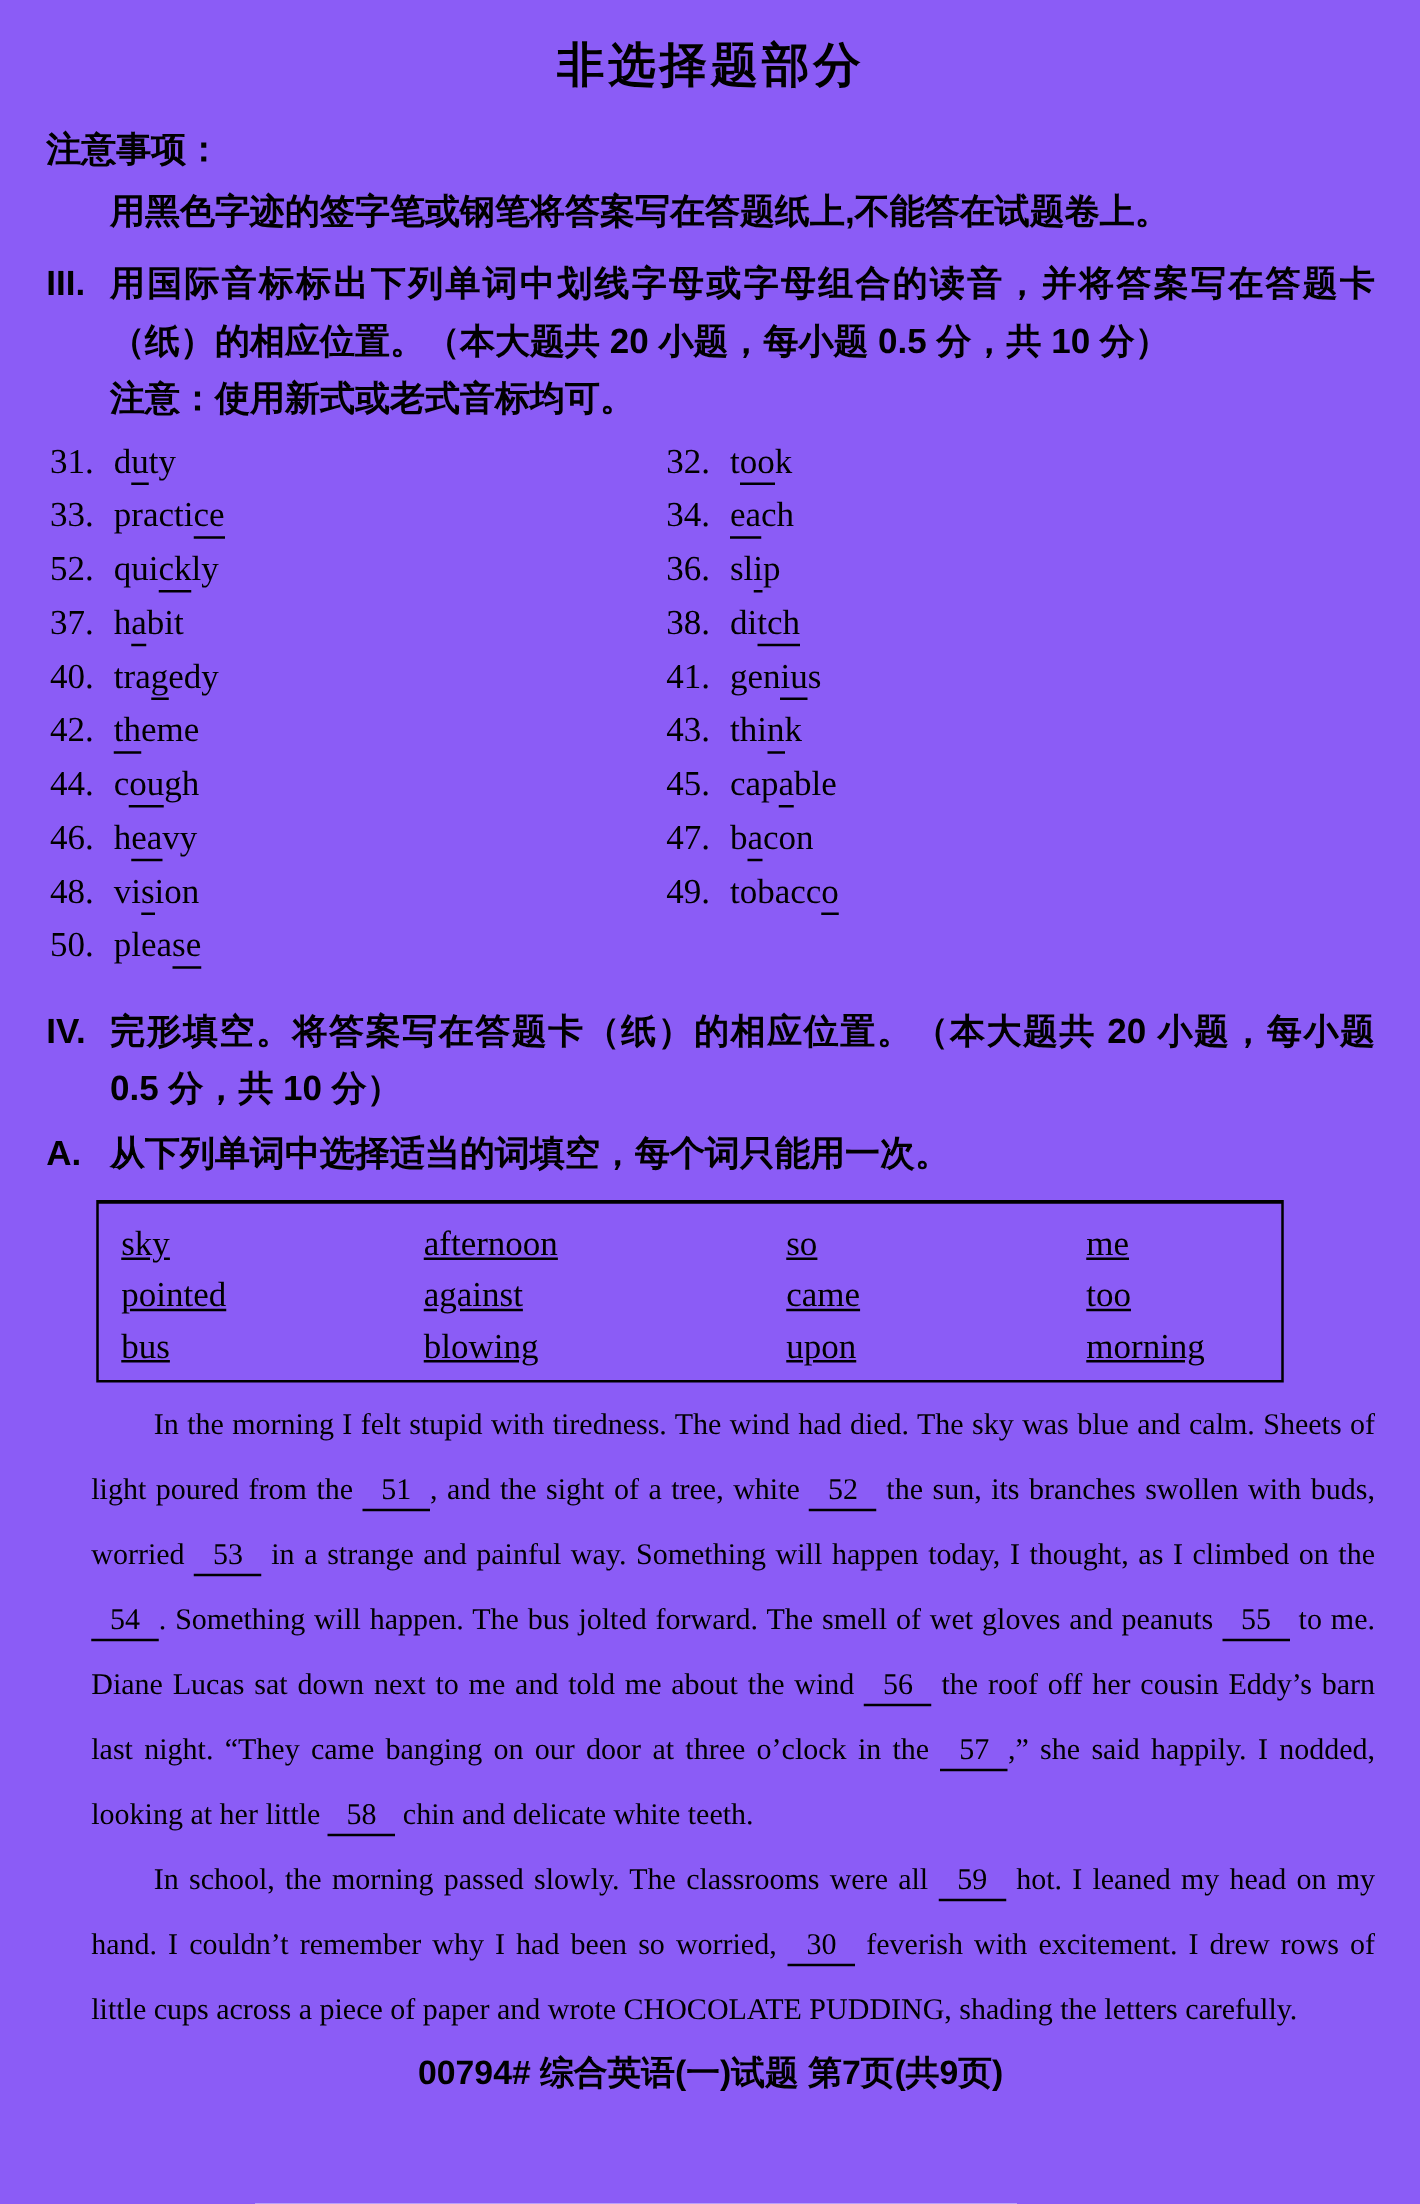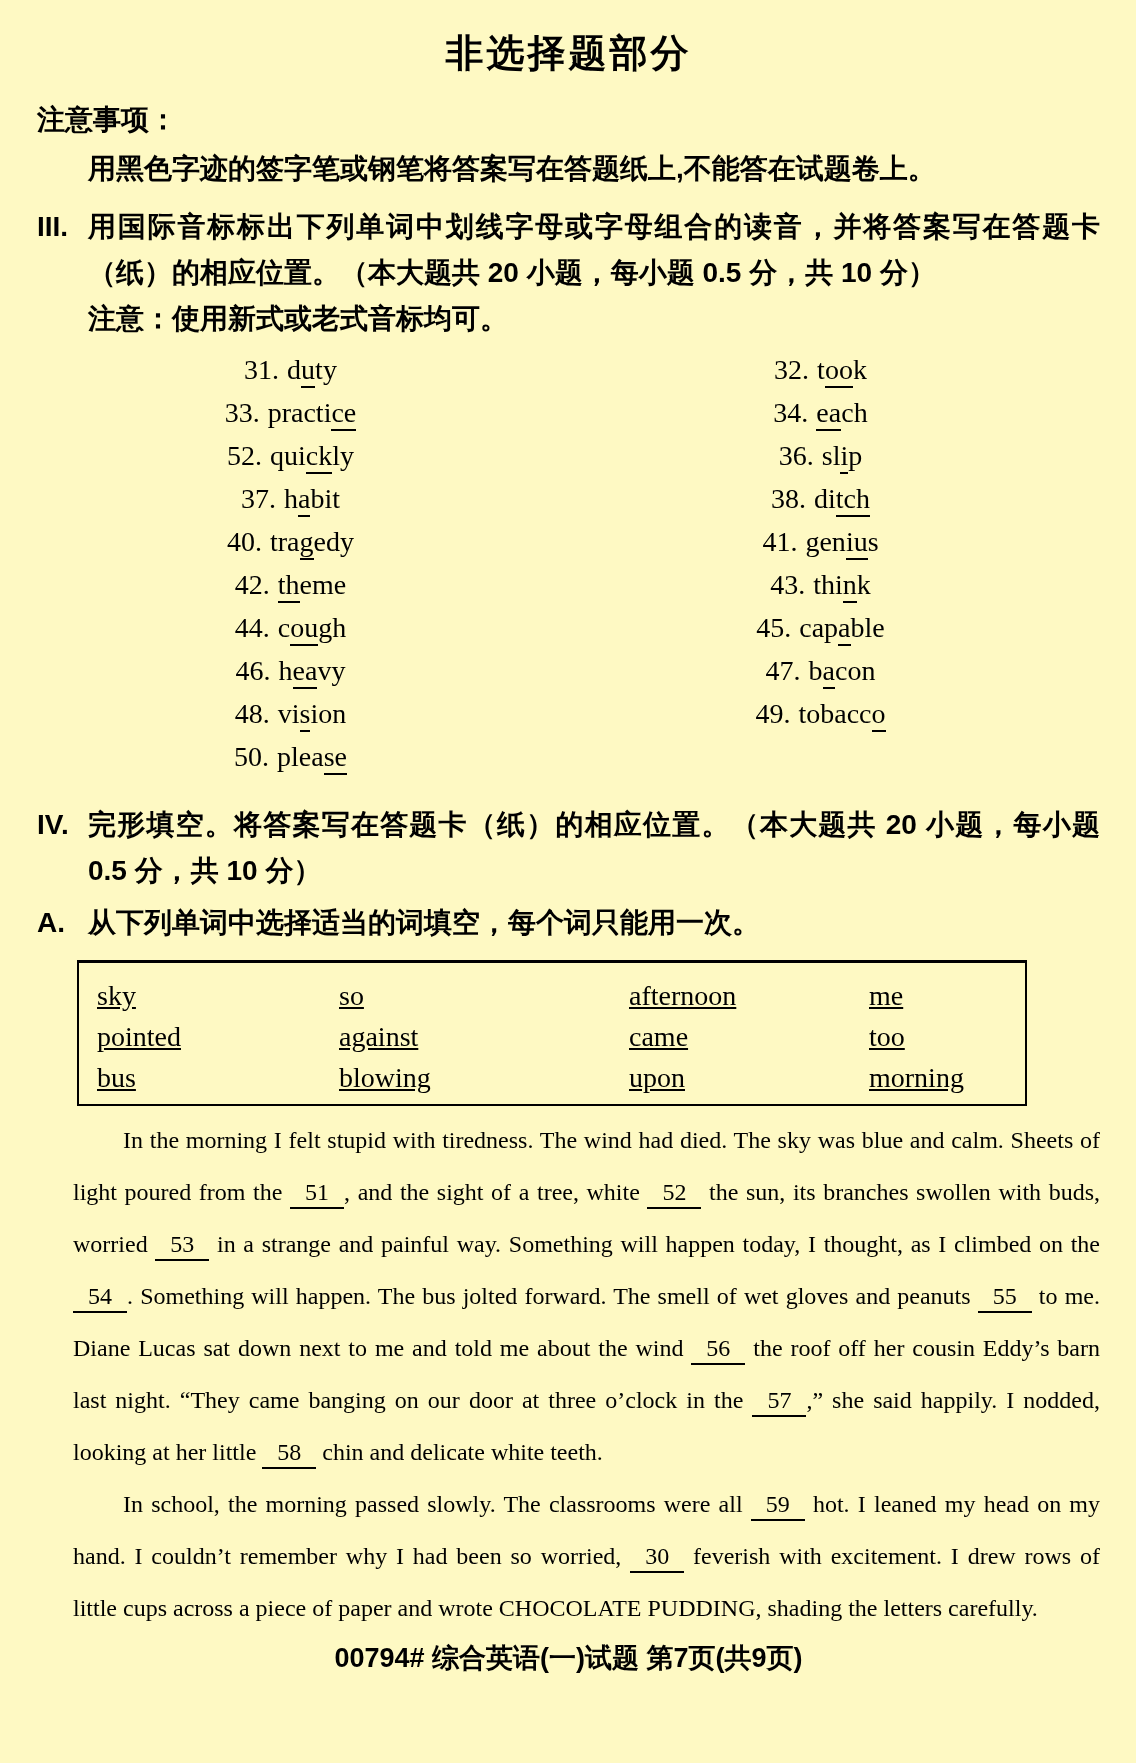--- a/index.html
+++ b/index.html
@@ -3,21 +3,21 @@
 <meta charset="utf-8">
 <style>
   html, body { margin: 0; padding: 0; background: #ffffff; }
   .page {
     position: relative;
     width: 1136px;
     height: 1763px;
     box-sizing: border-box;
     padding: 20px 36px 0 37px;
     overflow: hidden;
-    background: #fef9c3;
+    background: #8b5cf6;
     color: #000;
     font-family: "Liberation Serif", "DejaVu Serif", serif;
   }
   .zh {
     font-family: "Liberation Sans", "DejaVu Sans", sans-serif;
     font-weight: 700;
   }
   .title {
     margin: 8px 0 0 0;
     text-align: center;
@@ -53,21 +53,20 @@
   .sec-body div { text-align: justify; }
   .word-list {
     margin: 6px 0 0 3px;
     display: grid;
     grid-template-columns: 493px 1fr;
   }
   .word-item {
     font-size: 28px;
     line-height: 43px;
     white-space: nowrap;
-    text-align: center;
   }
   .wnum { display: inline-block; width: 51px; }
   .ul {
     border-bottom: 2px solid #000;
     padding-bottom: 1px;
   }
   .word-bank {
     box-sizing: border-box;
     margin: 14px 0 0 40px;
     width: 950px;
@@ -154,22 +153,22 @@
 
   <div class="sec part-a zh">
     <span class="sec-label">A.</span>
     <div class="sec-body">
       <div>从下列单词中选择适当的词填空，每个词只能用一次。</div>
     </div>
   </div>
 
   <div class="word-bank">
       <div class="wb-cell">sky</div>
+      <div class="wb-cell">afternoon</div>
       <div class="wb-cell">so</div>
-      <div class="wb-cell">afternoon</div>
       <div class="wb-cell">me</div>
       <div class="wb-cell">pointed</div>
       <div class="wb-cell">against</div>
       <div class="wb-cell">came</div>
       <div class="wb-cell">too</div>
       <div class="wb-cell">bus</div>
       <div class="wb-cell">blowing</div>
       <div class="wb-cell">upon</div>
       <div class="wb-cell">morning</div>
     </div>

